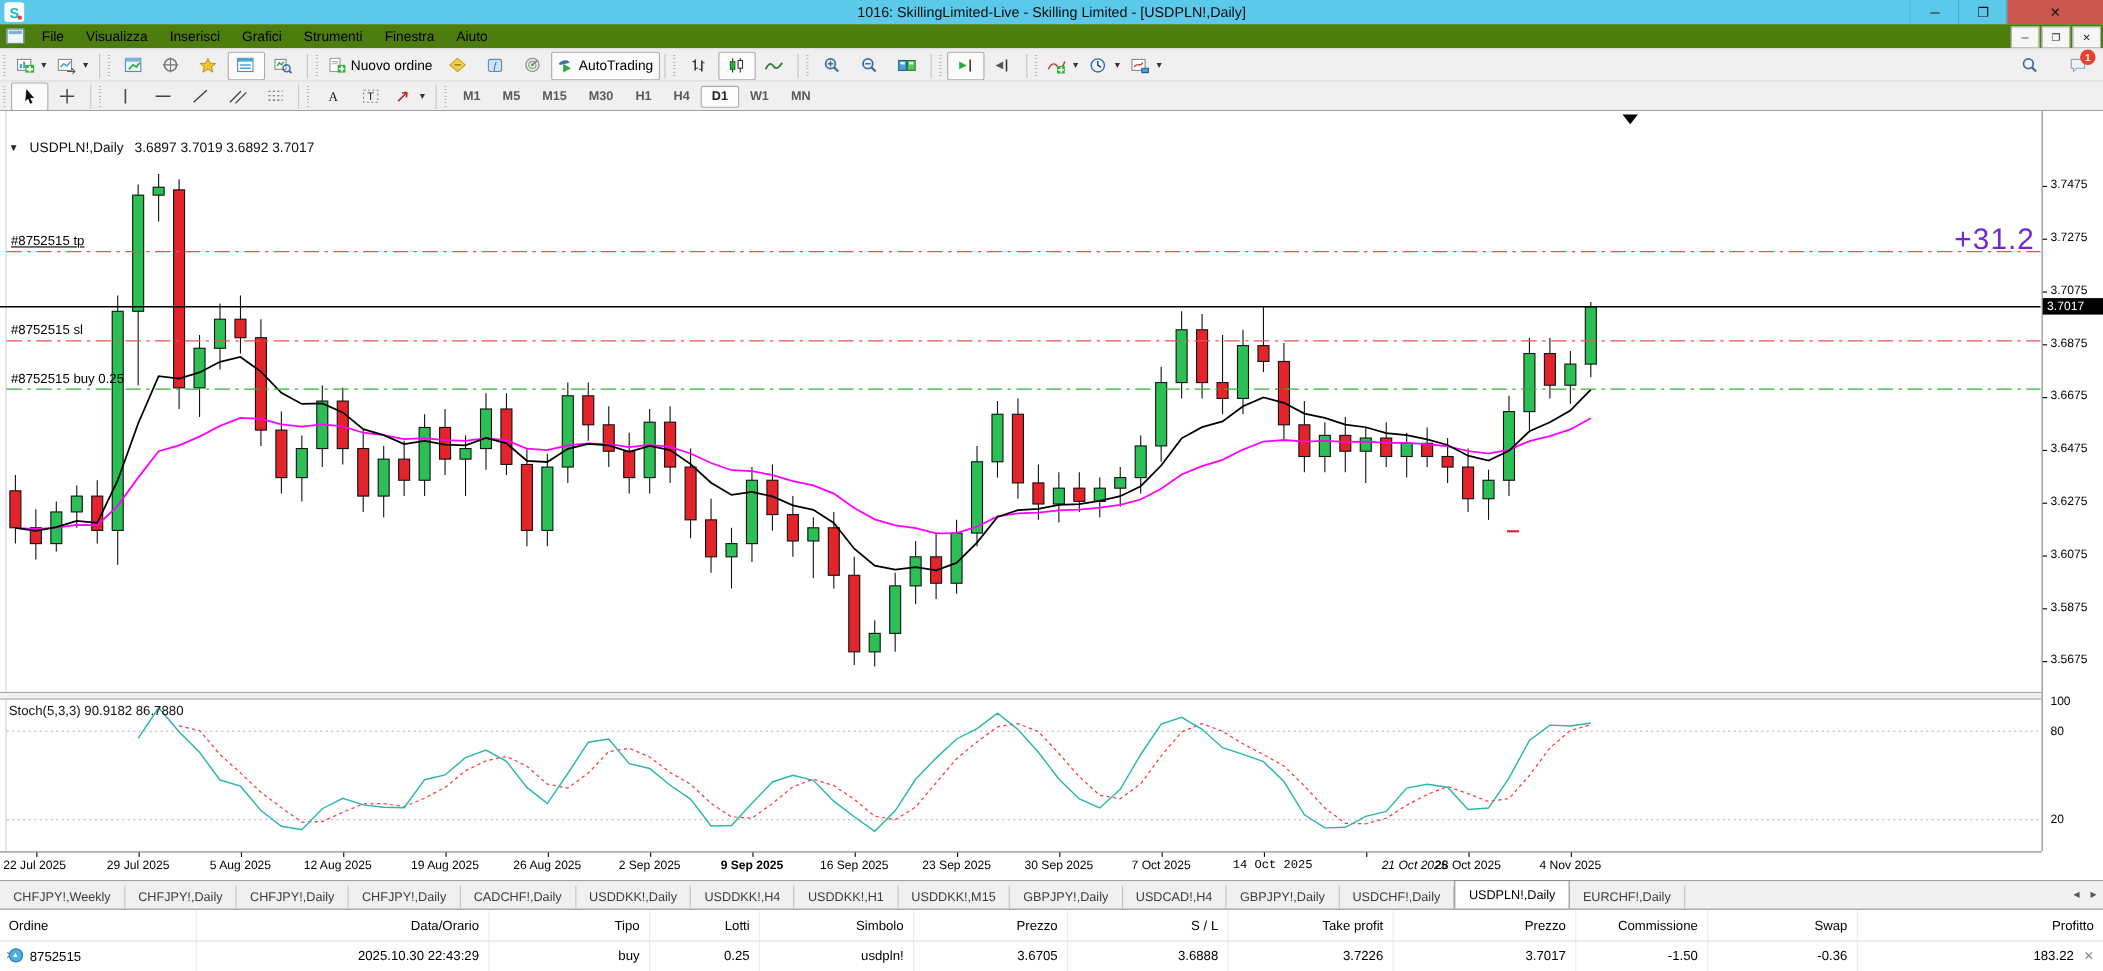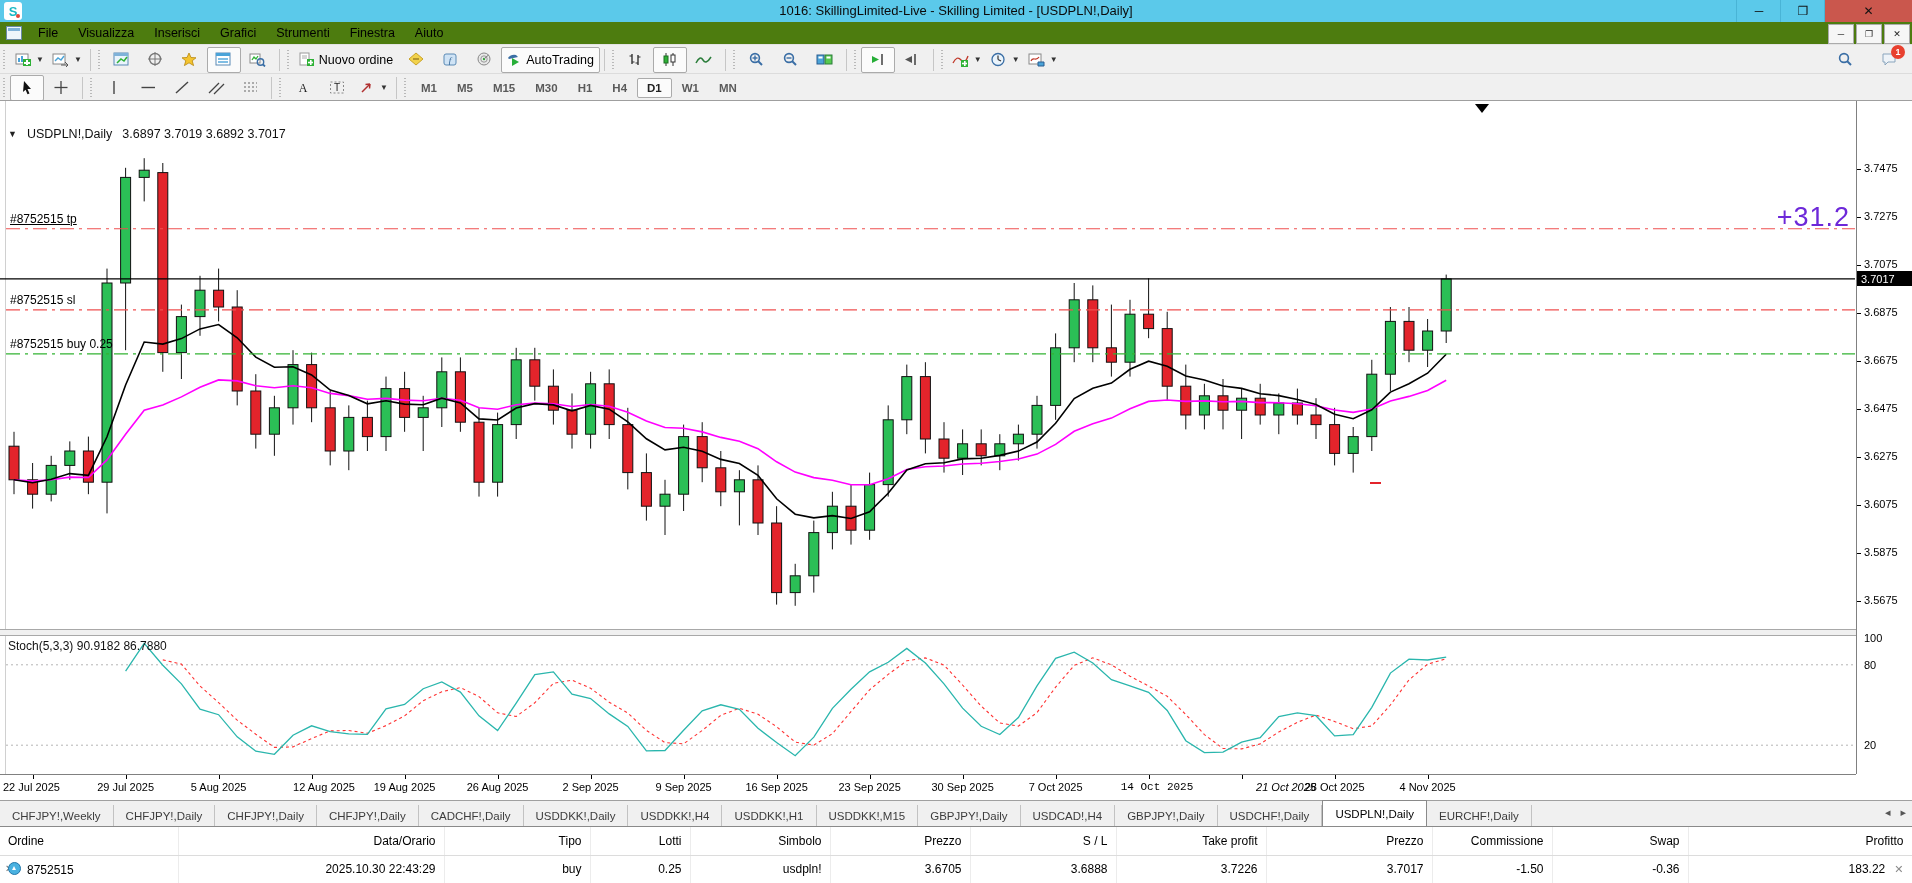--- a/index.html
+++ b/index.html
@@ -670,29 +670,29 @@
       <div class="axis-label" style="top: 638px;">20</div>
     </div>
   <div class="date-axis" id="date-axis">
       <div class="date-tick" style="left: 32.6px;"></div>
       <div class="date-label" style="left: 3px;">22 Jul 2025</div>
       <div class="date-tick" style="left: 125.6px;"></div>
       <div class="date-label" style="left: 125.6px; transform: translateX(-50%);">29 Jul 2025</div>
       <div class="date-tick" style="left: 218.6px;"></div>
       <div class="date-label" style="left: 218.6px; transform: translateX(-50%);">5 Aug 2025</div>
       <div class="date-tick" style="left: 311.6px;"></div>
-      <div class="date-label" style="left: 324px; transform: translateX(-50%);">12 Aug 2025</div>
+      <div class="date-label" style="left: 307px; transform: translateX(-50%);">12 Aug 2025</div>
       <div class="date-tick" style="left: 404.6px;"></div>
       <div class="date-label" style="left: 404.6px; transform: translateX(-50%);">19 Aug 2025</div>
       <div class="date-tick" style="left: 497.6px;"></div>
       <div class="date-label" style="left: 497.6px; transform: translateX(-50%);">26 Aug 2025</div>
       <div class="date-tick" style="left: 590.6px;"></div>
       <div class="date-label" style="left: 590.6px; transform: translateX(-50%);">2 Sep 2025</div>
       <div class="date-tick" style="left: 683.6px;"></div>
-      <div class="date-label" style="left: 683.6px; transform: translateX(-50%);">9 Sep 2025</div>
+      <div class="date-label" style="left: 683.6px; transform: translateX(-50%); font-weight: bold;">9 Sep 2025</div>
       <div class="date-tick" style="left: 776.6px;"></div>
       <div class="date-label" style="left: 776.6px; transform: translateX(-50%);">16 Sep 2025</div>
       <div class="date-tick" style="left: 869.6px;"></div>
       <div class="date-label" style="left: 869.6px; transform: translateX(-50%);">23 Sep 2025</div>
       <div class="date-tick" style="left: 962.6px;"></div>
       <div class="date-label" style="left: 962.6px; transform: translateX(-50%);">30 Sep 2025</div>
       <div class="date-tick" style="left: 1055.6px;"></div>
       <div class="date-label" style="left: 1055.6px; transform: translateX(-50%);">7 Oct 2025</div>
       <div class="date-tick" style="left: 1148.6px;"></div>
       <div class="date-label" style="left: 1157px; transform: translateX(-50%); font-family: Liberation Mono, monospace;">14 Oct 2025</div>

